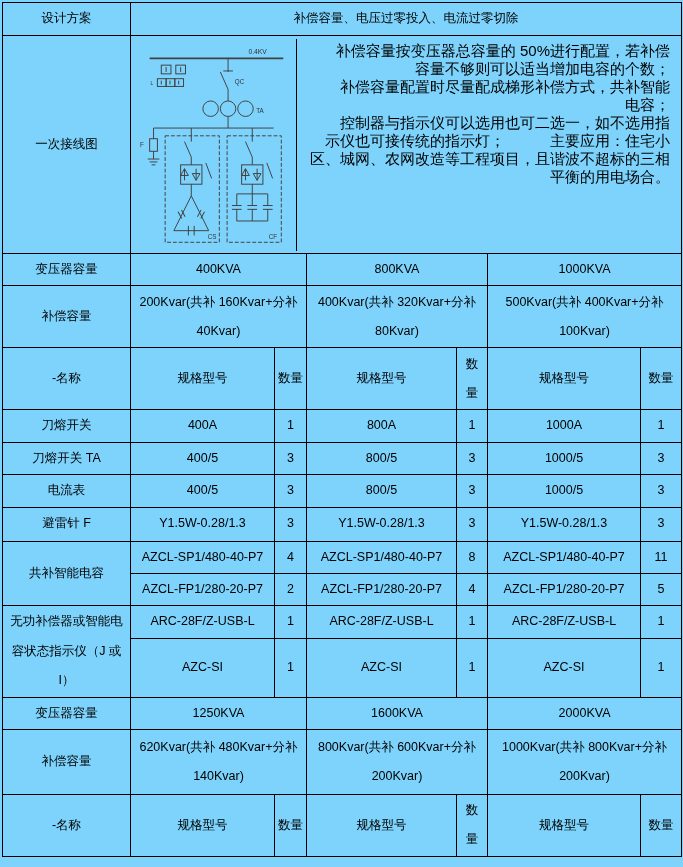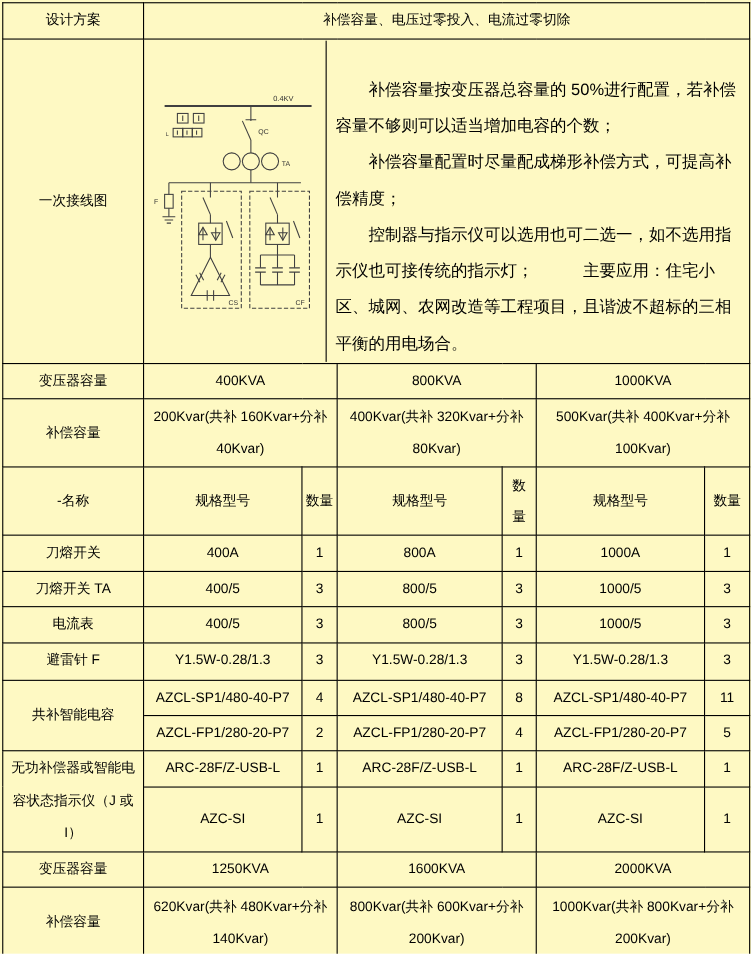--- a/index.html
+++ b/index.html
@@ -1,34 +1,34 @@
 <!DOCTYPE html>
 <html><head>
 <meta charset="utf-8">
 <style>
   html,body{margin:0;padding:0;background:#ffffff;}
-  .sheet{width:683px;height:867px;box-sizing:border-box;padding:2px;background:#fef9c3;
+  .sheet{width:683px;height:867px;box-sizing:border-box;padding:2px;background:#7dd3fc;
          font-family:"Liberation Sans","DejaVu Sans",sans-serif;color:#000;}
   table.spec{border-collapse:collapse;table-layout:fixed;width:679px;}
   table.spec td{border:1px solid #000;text-align:center;vertical-align:middle;
                 padding:1px 3px;font-size:12.5px;line-height:2.35;overflow:hidden;
                 word-break:break-word;}
   td.lbl{font-size:13.5px;}
   
   tr.r1{height:33px} tr.r2{height:218px} tr.r3{height:31px} tr.r4{height:62px}
   tr.r5{height:62px} tr.r6{height:32px} tr.r7{height:30px} tr.r8{height:30px}
   tr.r9{height:34px} tr.r10{height:29px} tr.r11{height:31px} tr.r12{height:32px}
   tr.r13{height:59px} tr.r14{height:31px} tr.r15{height:65px} tr.r16{height:61px}
   
   td.wirecell{padding:0;}
   .wire-wrap{display:flex;height:100%;align-items:stretch;}
   .diagram-box{width:162px;flex:0 0 162px;border-right:1px solid #000;
                display:flex;align-items:center;justify-content:center;}
   .diagram-box svg{display:block;}
-  .notes-box{flex:1;text-align:left;padding:3px 8px 0 8px;font-size:15px;line-height:33px;margin-top:25px;}
+  .notes-box{flex:1;text-align:right;padding:3px 8px 0 8px;font-size:15px;line-height:18px;}
   .notes-box p{margin:0;text-indent:2em;}
   svg .wire{stroke:#404040;stroke-width:1;fill:none;}
   svg .busline{stroke:#404040;stroke-width:2;fill:none;}
   svg .dash{stroke:#404040;stroke-width:1;fill:none;stroke-dasharray:4 2;}
   svg text{fill:#333;font-family:"Liberation Sans","DejaVu Sans",sans-serif;}
   .t7{font-size:7px;} .t6{font-size:6.5px;} .t5{font-size:5px;}
 </style>
 </head>
 <body>
 
@@ -145,21 +145,21 @@
               <line class="wire" x1="131" y1="172" x2="141" y2="172"></line>
               <line class="wire" x1="131" y1="176" x2="141" y2="176"></line>
               <line class="wire" x1="136" y1="176" x2="136" y2="188"></line>
               <line class="wire" x1="104" y1="188" x2="136" y2="188"></line>
             </g>
             <text class="t6" x="137" y="207">CF</text>
           </svg>
         </div>
         <div class="notes-box">
           <p>补偿容量按变压器总容量的 50%进行配置，若补偿容量不够则可以适当增加电容的个数；</p>
-          <p>补偿容量配置时尽量配成梯形补偿方式，可提高补偿精度；</p>
+          <p>补偿容量配置时尽量配成梯形补偿方式，共补智能电容；</p>
           <p>控制器与指示仪可以选用也可二选一，如不选用指示仪也可接传统的指示灯；　　　主要应用：住宅小区、城网、农网改造等工程项目，且谐波不超标的三相平衡的用电场合。</p>
         </div>
       </div>
     </td>
   </tr>
 
   <tr class="r3">
     <td class="lbl">变压器容量</td>
     <td colspan="2">400KVA</td>
     <td colspan="2">800KVA</td>

